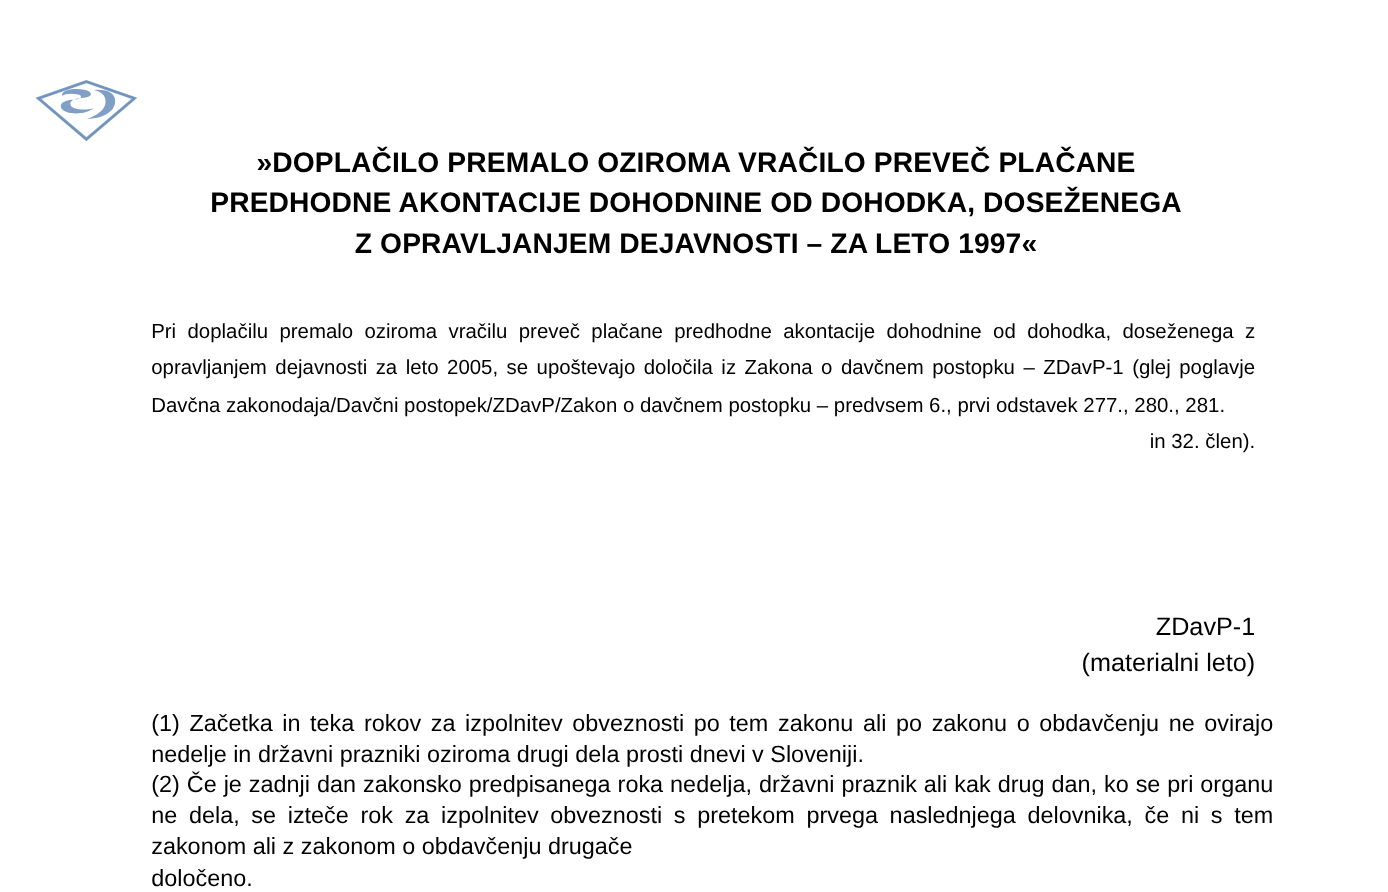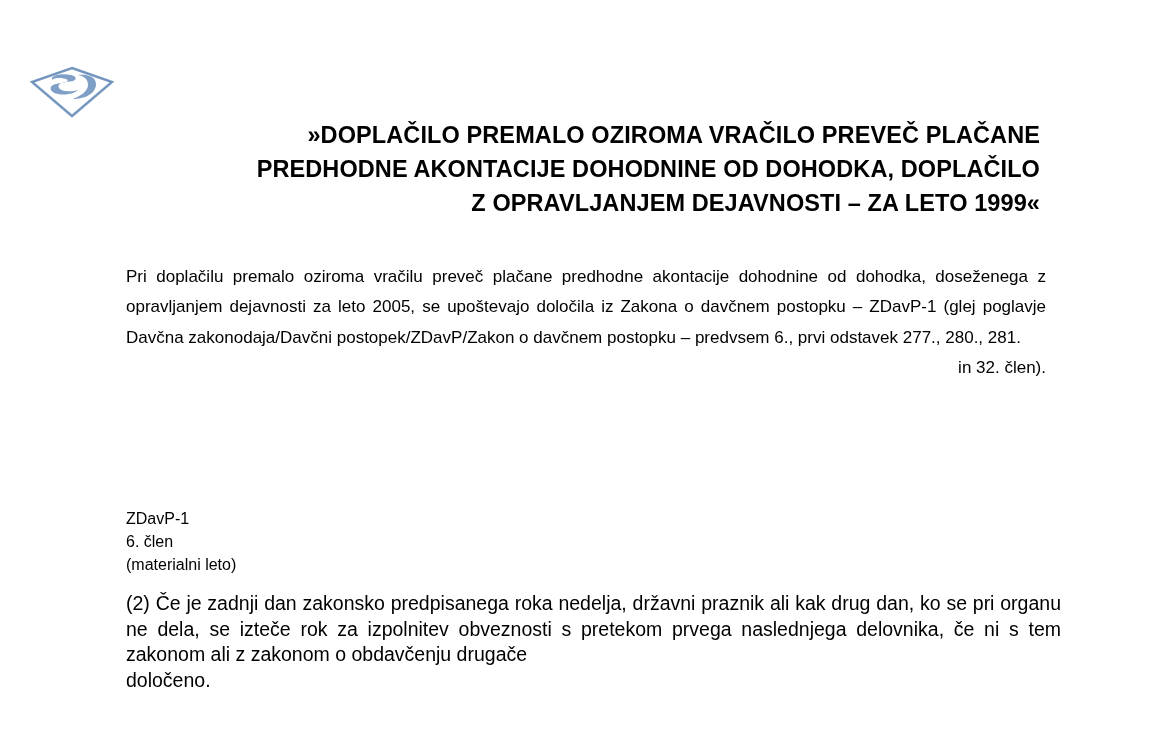--- a/index.html
+++ b/index.html
@@ -26,21 +26,21 @@
     left: 28px;
     top: 66px;
     width: 88px;
     height: 52px;
   }
   .title-block {
     position: absolute;
     left: 120px;
     top: 118px;
     width: 920px;
-    text-align: right;
+    text-align: center;
     font-size: 23.5px;
     font-weight: bold;
     line-height: 1.45;
     letter-spacing: 0.1px;
   }
   .title-line {
     display: block;
     white-space: nowrap;
   }
   .body-para {
@@ -55,22 +55,22 @@
   }
   .body-para .last-line {
     display: block;
     text-align: right;
   }
   .law-head {
     position: absolute;
     left: 126px;
     top: 508px;
     width: 920px;
-    text-align: left;
-    font-size: 16px;
+    text-align: right;
+    font-size: 21px;
     line-height: 1.43;
   }
   .law-head span {
     display: block;
   }
   .law-body {
     position: absolute;
     left: 126px;
     top: 591px;
     width: 935px;
@@ -97,35 +97,37 @@
       <path d="M44 2 L84 16 L44 50 L4 16 Z" fill="#ffffff" stroke="#7e9ec4" stroke-width="2.5"></path>
       <path d="M44 2 L84 16 L44 50 L4 16 Z" fill="none" stroke="#6d90ba" stroke-width="1"></path>
       <path d="M24 14 C22 9, 34 7, 43 9 C50 10.5, 49 15, 42 15.5 C34 16, 29 18, 31 22 C33 26, 45 26, 50 24 C44 30, 26 30, 23 24 C21 19.5, 27 17.5, 34 17 C40 16.5, 42 13.5, 36 12.5 C31 11.6, 26 12, 24 14 Z" fill="#7f9fc6"></path>
       <path d="M50 9 C58 8, 68 10, 68 18 C68 28, 56 33, 45 33 C52 30, 60 26, 60 18.5 C60 12.5, 55 10, 50 9 Z" fill="#7f9fc6"></path>
       <path d="M47 11 C53 11, 57 14, 57 19 C57 25, 51 29, 45 31" fill="none" stroke="#ffffff" stroke-width="1.2"></path>
     </svg>
   </div>
 
   <div class="title-block">
     <span class="title-line">»DOPLAČILO PREMALO OZIROMA VRAČILO PREVEČ PLAČANE</span>
-    <span class="title-line">PREDHODNE AKONTACIJE DOHODNINE OD DOHODKA, DOPLAČILO</span>
-    <span class="title-line">Z OPRAVLJANJEM DEJAVNOSTI – ZA LETO 1999«</span>
+    <span class="title-line">PREDHODNE AKONTACIJE DOHODNINE OD DOHODKA, DOSEŽENEGA</span>
+    <span class="title-line">Z OPRAVLJANJEM DEJAVNOSTI – ZA LETO 1997«</span>
   </div>
 
   <div class="body-para">
     <span>Pri doplačilu premalo oziroma vračilu preveč plačane predhodne akontacije dohodnine od dohodka, doseženega z opravljanjem dejavnosti za leto 2005, se upoštevajo določila iz Zakona o davčnem postopku – ZDavP-1 (glej poglavje Davčna zakonodaja/Davčni postopek/ZDavP/Zakon o davčnem postopku – predvsem 6., prvi odstavek 277., 280., 281.</span>
     <span class="last-line">in 32. člen).</span>
   </div>
 
   <div class="law-head">
     <span>ZDavP-1</span>
-    <span>6. člen</span>
     <span>(materialni leto)</span>
   </div>
 
   <div class="law-body">
+    <p>
+      <span>(1) Začetka in teka rokov za izpolnitev obveznosti po tem zakonu ali po zakonu o obdavčenju ne ovirajo nedelje in državni prazniki oziroma drugi dela prosti dnevi v Sloveniji.</span>
+    </p>
     <p>
       <span>(2) Če je zadnji dan zakonsko predpisanega roka nedelja, državni praznik ali kak drug dan, ko se pri organu ne dela, se izteče rok za izpolnitev obveznosti s pretekom prvega naslednjega delovnika, če ni s tem zakonom ali z zakonom o obdavčenju drugače</span>
       <span class="tail">določeno.</span>
     </p>
   </div>
 
 </div>
 
 </body></html>

